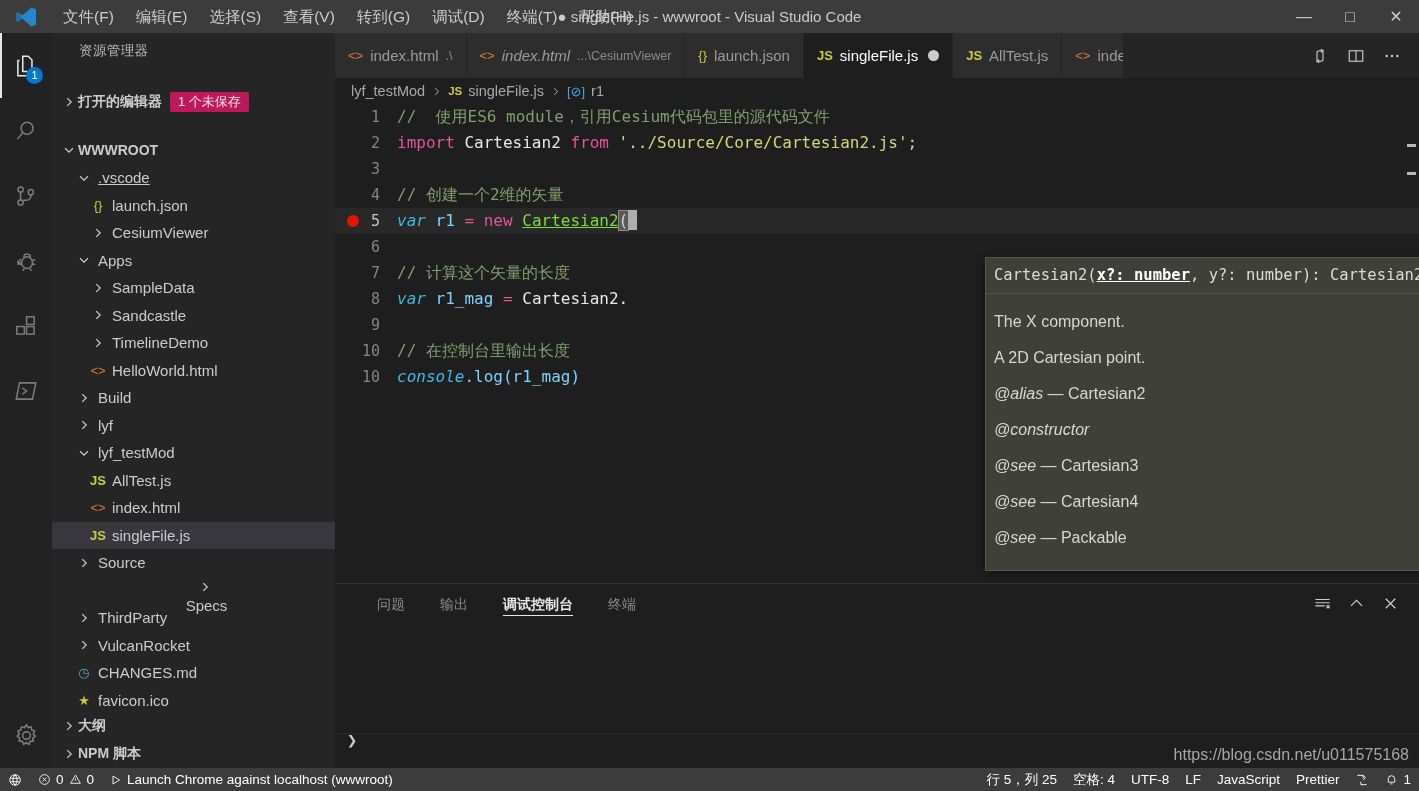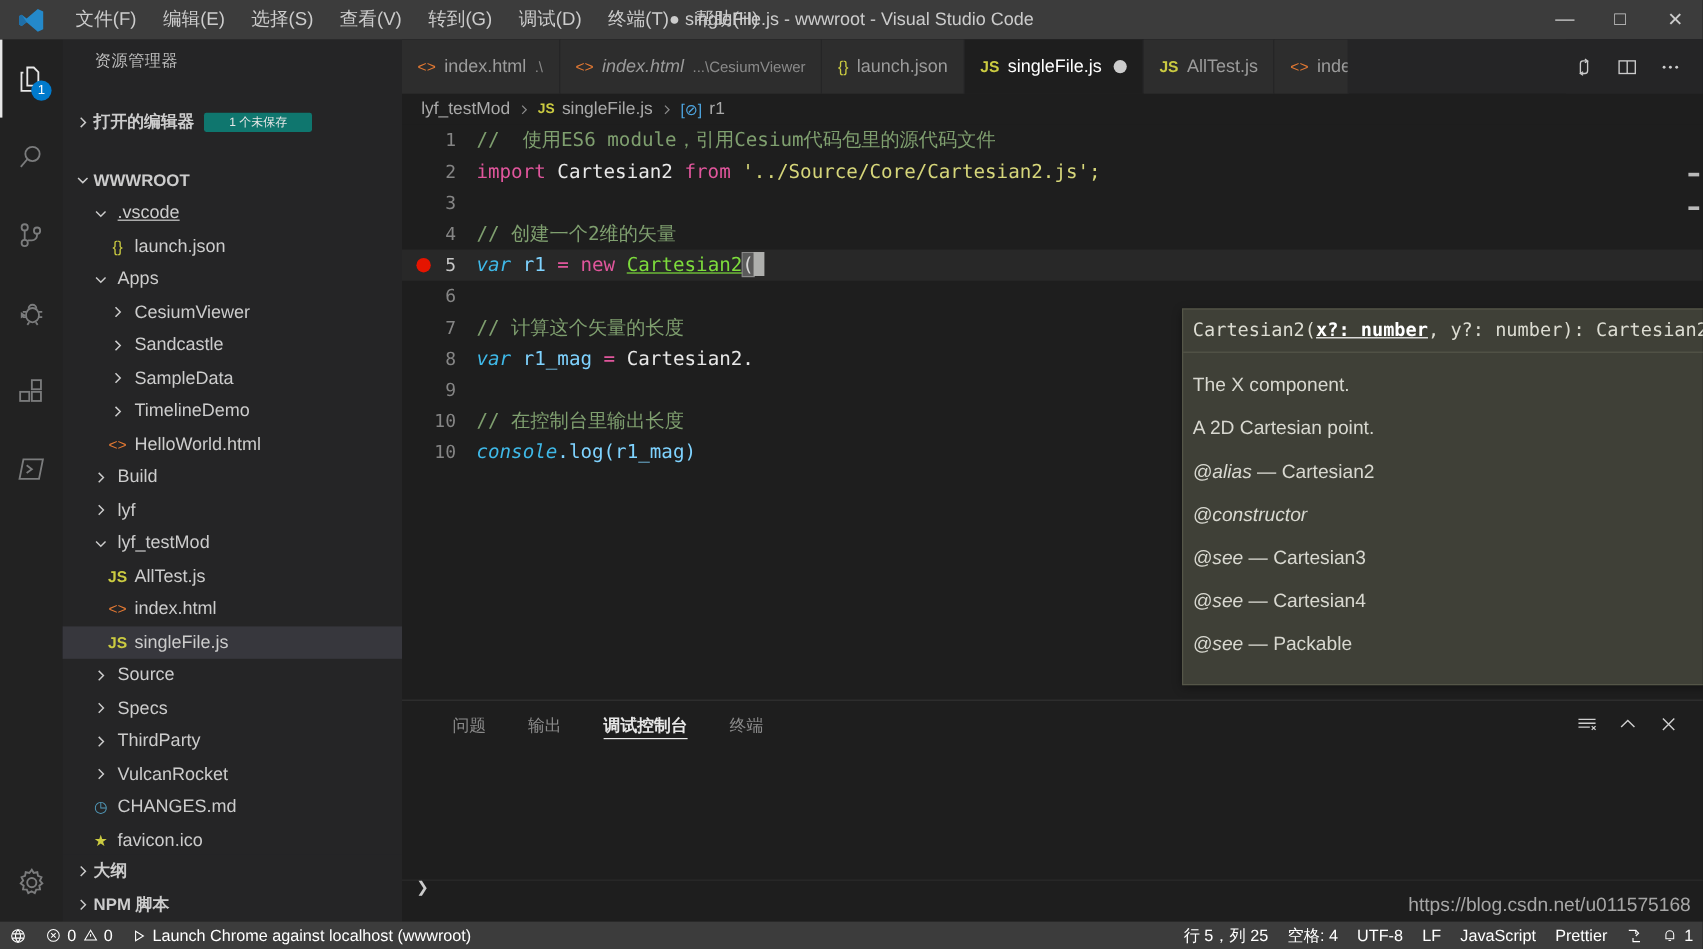--- a/index.html
+++ b/index.html
@@ -63,22 +63,22 @@
     height: 35px; line-height: 35px; padding-left: 27px;
     font-size: 13.5px; color: #bbbbbb; letter-spacing: .4px;
   }
   .section-header {
     height: 28px; display: flex; align-items: center;
     font-size: 14px; font-weight: bold; color: #cccccc; padding-left: 8px; cursor: pointer; margin-top: 20px;
   }
   .chev { width: 18px; display:inline-flex; align-items:center; justify-content:center;
           color:#cccccc; flex: 0 0 18px; }
   .unsaved-badge {
-    margin-left: 8px; background: #0f766e; color: #e6e6e6; font-size: 10px;
-    padding: 1px 21px; border-radius: 2px; font-weight: normal;
+    margin-left: 8px; background: #be185d; color: #e6e6e6; font-size: 13px;
+    padding: 1px 8px; border-radius: 2px; font-weight: normal;
   }
   .tree { font-size: 15px; color: #cccccc; }
   .row {
     height: 27.5px; display: flex; align-items: center; cursor: pointer; white-space: nowrap;
     position: relative;
   }
   .row.selected { background: #37373d; }
   .row .ico { width: 20px; flex: 0 0 20px; display:flex; align-items:center; justify-content:center;
               font-size: 13px; }
   .row .lbl { padding-left: 4px; font-size: 15px; }
@@ -324,51 +324,51 @@
             <svg width="14" height="14" viewBox="0 0 16 16" fill="none" stroke="#cccccc" stroke-width="1.4">
               <path d="M3.5 6 L8 10.5 L12.5 6"></path>
             </svg>
           </span>
           <span class="lbl">.vscode</span>
         </div>
         <div class="row" style="padding-left: 36px;">
           <span class="ico ico-json">{}</span>
           <span class="lbl">launch.json</span>
         </div>
+        <div class="row" style="padding-left: 36px;">
+          <span class="ico">
+            <svg width="14" height="14" viewBox="0 0 16 16" fill="none" stroke="#cccccc" stroke-width="1.4">
+              <path d="M6 3.5 L10.5 8 L6 12.5"></path>
+            </svg>
+          </span>
+          <span class="lbl">CesiumViewer</span>
+        </div>
         <div class="row" style="padding-left: 22px;">
           <span class="ico">
             <svg width="14" height="14" viewBox="0 0 16 16" fill="none" stroke="#cccccc" stroke-width="1.4">
               <path d="M3.5 6 L8 10.5 L12.5 6"></path>
             </svg>
           </span>
           <span class="lbl">Apps</span>
         </div>
         <div class="row" style="padding-left: 36px;">
           <span class="ico">
             <svg width="14" height="14" viewBox="0 0 16 16" fill="none" stroke="#cccccc" stroke-width="1.4">
               <path d="M6 3.5 L10.5 8 L6 12.5"></path>
             </svg>
           </span>
-          <span class="lbl">CesiumViewer</span>
+          <span class="lbl">SampleData</span>
         </div>
         <div class="row" style="padding-left: 36px;">
           <span class="ico">
             <svg width="14" height="14" viewBox="0 0 16 16" fill="none" stroke="#cccccc" stroke-width="1.4">
               <path d="M6 3.5 L10.5 8 L6 12.5"></path>
             </svg>
           </span>
           <span class="lbl">Sandcastle</span>
-        </div>
-        <div class="row" style="padding-left: 36px;">
-          <span class="ico">
-            <svg width="14" height="14" viewBox="0 0 16 16" fill="none" stroke="#cccccc" stroke-width="1.4">
-              <path d="M6 3.5 L10.5 8 L6 12.5"></path>
-            </svg>
-          </span>
-          <span class="lbl">SampleData</span>
         </div>
         <div class="row" style="padding-left: 36px;">
           <span class="ico">
             <svg width="14" height="14" viewBox="0 0 16 16" fill="none" stroke="#cccccc" stroke-width="1.4">
               <path d="M6 3.5 L10.5 8 L6 12.5"></path>
             </svg>
           </span>
           <span class="lbl">TimelineDemo</span>
         </div>
         <div class="row" style="padding-left: 36px;">
@@ -412,21 +412,21 @@
           <span class="lbl">singleFile.js</span>
         </div>
         <div class="row" style="padding-left: 22px;">
           <span class="ico">
             <svg width="14" height="14" viewBox="0 0 16 16" fill="none" stroke="#cccccc" stroke-width="1.4">
               <path d="M6 3.5 L10.5 8 L6 12.5"></path>
             </svg>
           </span>
           <span class="lbl">Source</span>
         </div>
-        <div class="row" style="padding-left: 22px;">
+        <div class="row" style="padding-left: 22px; flex-direction: column;">
           <span class="ico">
             <svg width="14" height="14" viewBox="0 0 16 16" fill="none" stroke="#cccccc" stroke-width="1.4">
               <path d="M6 3.5 L10.5 8 L6 12.5"></path>
             </svg>
           </span>
           <span class="lbl">Specs</span>
         </div>
         <div class="row" style="padding-left: 22px;">
           <span class="ico">
             <svg width="14" height="14" viewBox="0 0 16 16" fill="none" stroke="#cccccc" stroke-width="1.4">

